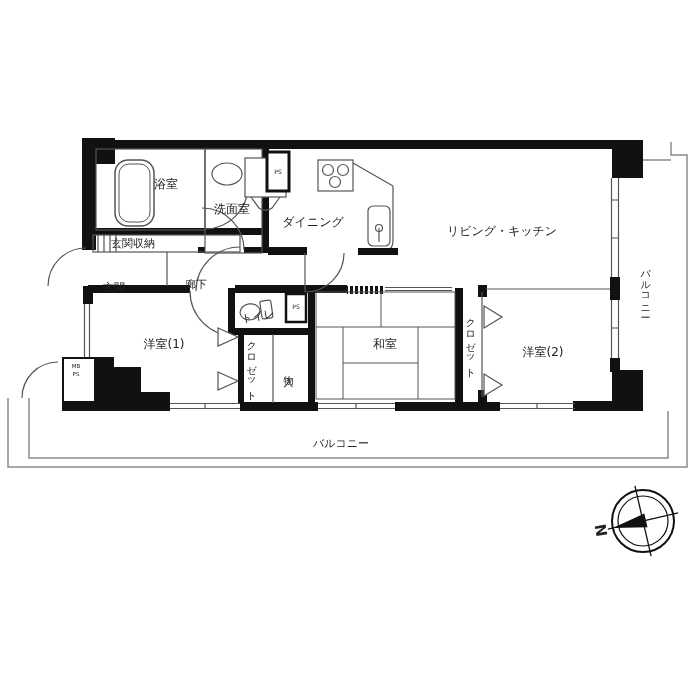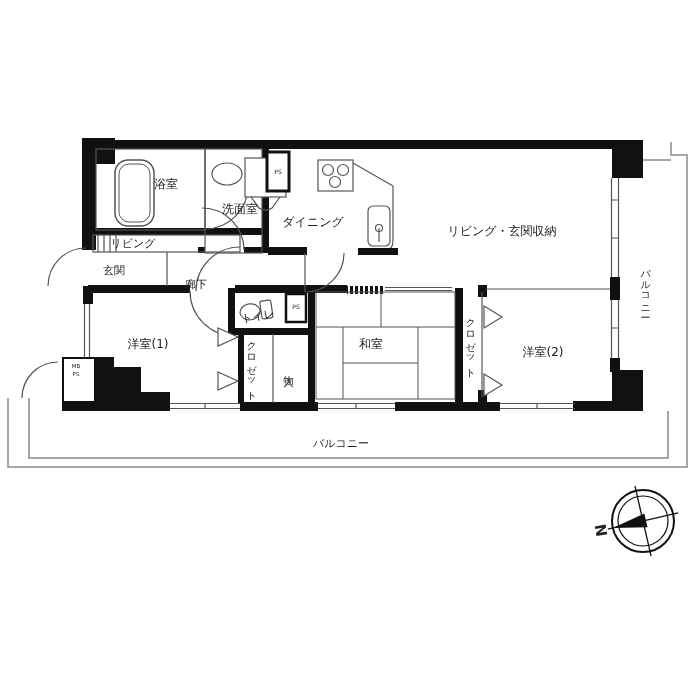--- a/index.html
+++ b/index.html
@@ -152,31 +152,31 @@
     <circle cx="643" cy="521" r="25" fill="none" stroke="#111" stroke-width="1.2"></circle>
     <g transform="rotate(-13 643 521)" stroke="#111" stroke-width="1.3">
       <line x1="607" y1="521" x2="679" y2="521"></line>
       <line x1="643" y1="485" x2="643" y2="557"></line>
       <polygon points="612,521 646,514 646,528" fill="#111" stroke="none"></polygon>
     </g>
   </g>
 </svg>
 
 <div class="lb s12" style="left:166px;top:184px">浴室</div>
-<div class="lb s12" style="left:240px;top:209px">洗面室</div>
+<div class="lb s12" style="left:232px;top:209px">洗面室</div>
 <div class="lb s12" style="left:313px;top:222px">ダイニング</div>
-<div class="lb s12" style="left:502px;top:231px">リビング・玄関収納</div>
-<div class="lb s11" style="left:133px;top:243px">リビング</div>
-<div class="lb s11" style="left:114px;top:270px">玄関</div>
+<div class="lb s12" style="left:502px;top:231px">リビング・キッチン</div>
+<div class="lb s11" style="left:133px;top:243px">玄関収納</div>
+<div class="lb s11" style="left:114px;top:287px">玄関</div>
 <div class="lb s11" style="left:196px;top:284px">廊下</div>
 <div class="lb s11 tilt" style="left:258px;top:316px">トイレ</div>
-<div class="lb s12" style="left:148px;top:344px">洋室(1)</div>
+<div class="lb s12" style="left:164px;top:344px">洋室(1)</div>
 <div class="lb s10 vert" style="left:251px;top:365px">クロゼット</div>
 <div class="lb s10 vert" style="left:288px;top:369px">物入</div>
-<div class="lb s12" style="left:371px;top:344px">和室</div>
+<div class="lb s12" style="left:385px;top:344px">和室</div>
 <div class="lb s10 vert" style="left:470px;top:342px">クロゼット</div>
 <div class="lb s12" style="left:543px;top:352px">洋室(2)</div>
 <div class="lb s10 vert" style="left:645px;top:287px">バルコニー</div>
 <div class="lb s11" style="left:341px;top:443px">バルコニー</div>
 <div class="lb s6" style="left:278px;top:172px">PS</div>
 <div class="lb s6" style="left:296px;top:307px">PS</div>
 <div class="lb s5" style="left:76px;top:367px">MB</div>
 <div class="lb s5" style="left:76px;top:375px">PS</div>
 <div class="lb north" style="left:602px;top:530px">N</div>
 

